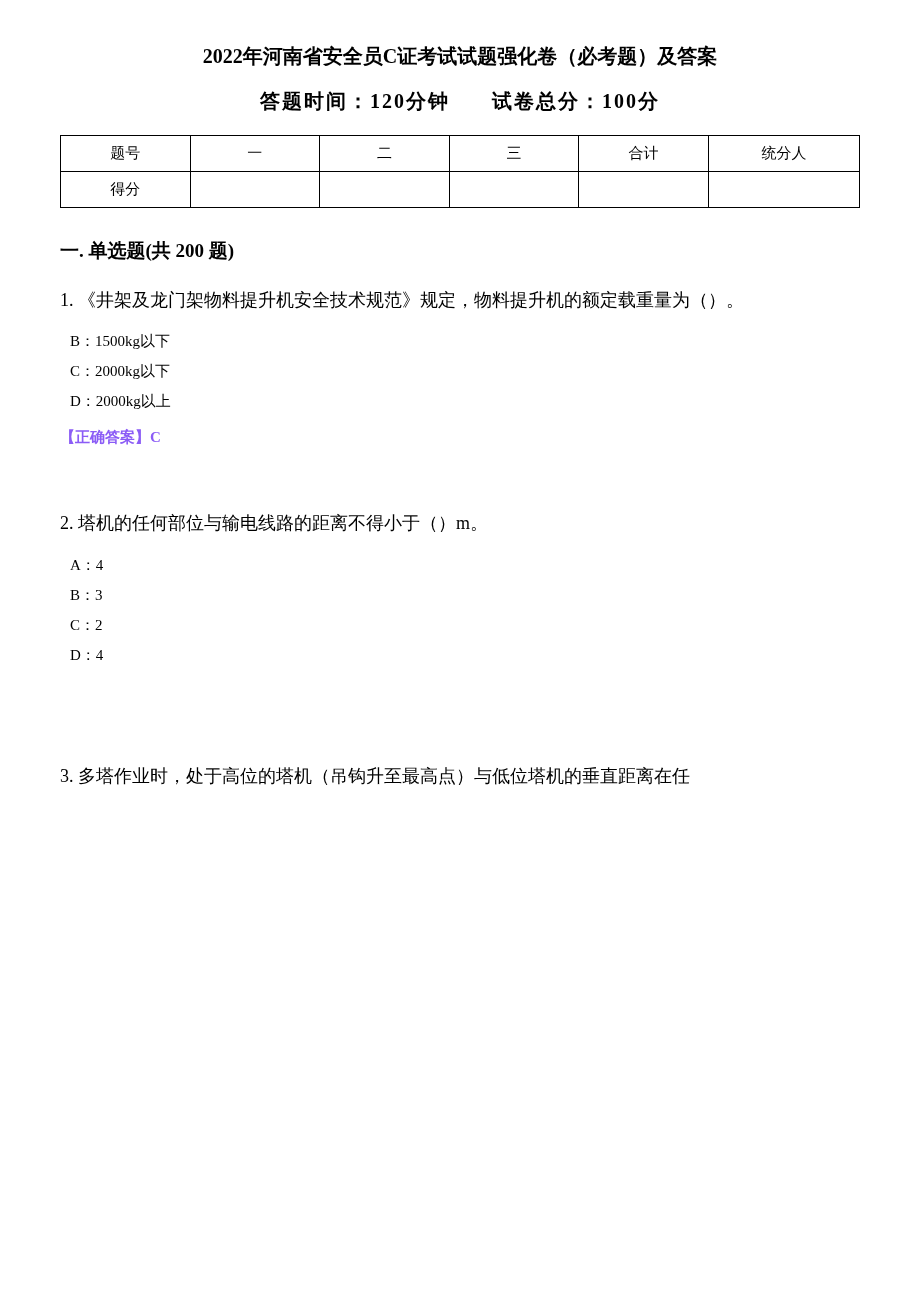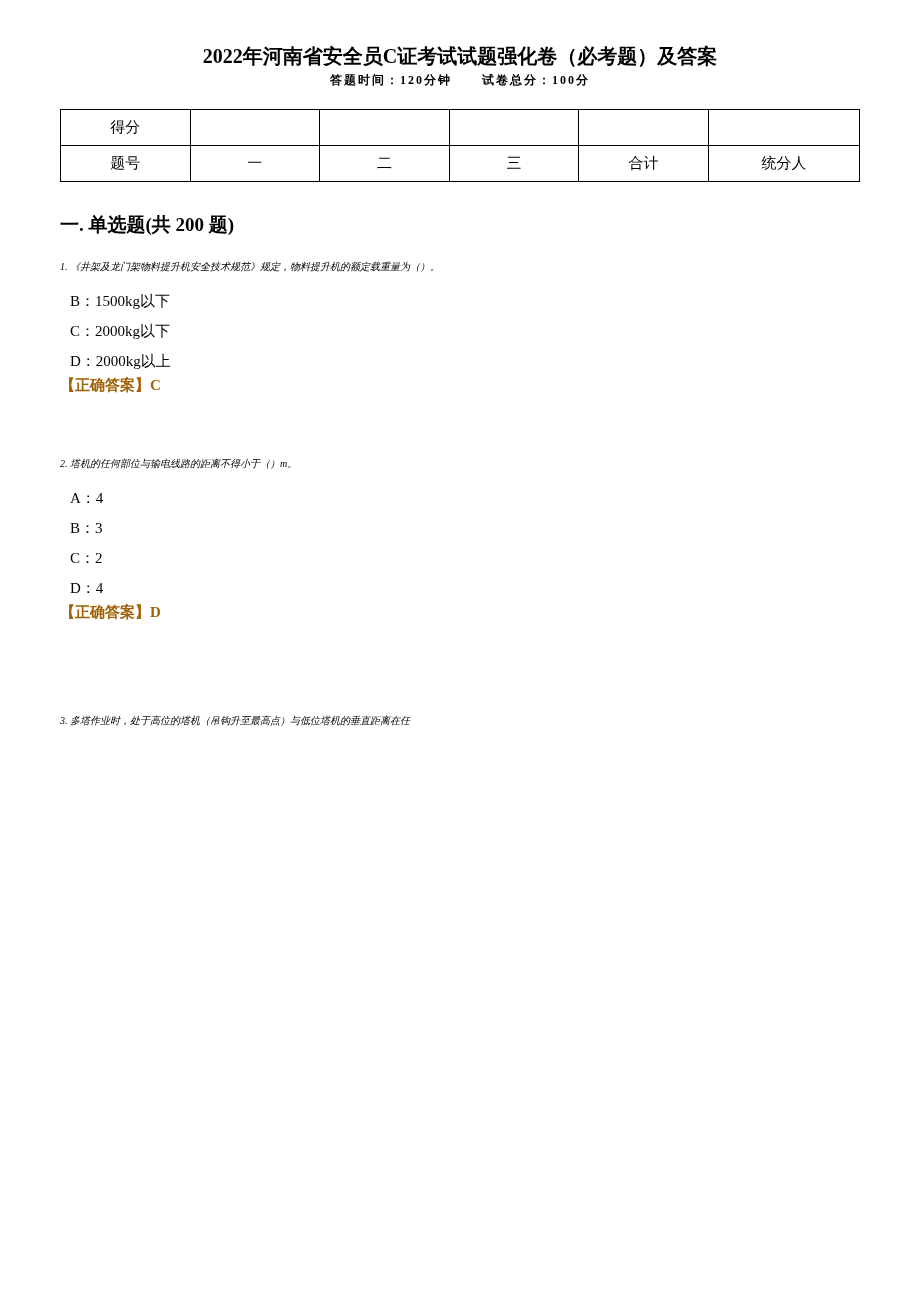--- a/index.html
+++ b/index.html
@@ -13,25 +13,26 @@
       font-size: 16px;
       color: #000000;
       padding: 40px 60px;
       max-width: 920px;
       min-height: 1302px;
     }
     .page-title {
       text-align: center;
       font-size: 20px;
       font-weight: bold;
+      margin-bottom: 16px;
       line-height: 1.6;
     }
     .subtitle {
       text-align: center;
-      font-size: 12px;
+      font-size: 20px;
       font-weight: bold;
       margin-bottom: 20px;
       letter-spacing: 2px;
     }
     .score-table {
       width: 100%;
       border-collapse: collapse;
       margin-bottom: 30px;
     }
     .score-table td, .score-table th {
@@ -45,68 +46,68 @@
     .section-title {
       font-size: 19px;
       font-weight: bold;
       margin-bottom: 20px;
       margin-top: 10px;
     }
     .question-block {
       margin-bottom: 30px;
     }
     .question-text {
-      font-size: 10px;
+      font-size: 18px;
       line-height: 1.8;
       margin-bottom: 10px;
-      font-style: italic;
     }
     .option {
       font-size: 15px;
       line-height: 2;
       margin-left: 10px;
     }
     .answer {
-      color: #a16207;
+      color: #8b5cf6;
       font-size: 15px;
       font-weight: bold;
+      margin-top: 12px;
       margin-bottom: 8px;
     }
     .spacer {
       height: 30px;
     }
   </style>
 </head>
 <body>
 
 <div class="page-title">2022年河南省安全员C证考试试题强化卷（必考题）及答案</div>
 
 <div class="subtitle">
   <span>答题时间：120分钟</span>
   &nbsp;&nbsp;&nbsp;&nbsp;
   <span>试卷总分：100分</span>
 </div>
 
 <table class="score-table">
   <tbody>
       <tr>
+    <td>题号</td>
+    <td>一</td>
+    <td>二</td>
+    <td>三</td>
+    <td>合计</td>
+    <td>统分人</td>
+  </tr>
+  <tr>
     <td>得分</td>
     <td></td>
     <td></td>
     <td></td>
     <td></td>
     <td></td>
-  </tr>
-  <tr>
-    <td>题号</td>
-    <td>一</td>
-    <td>二</td>
-    <td>三</td>
-    <td>合计</td>
-    <td>统分人</td>
   </tr>
 </tbody>
   </table>
 
 <div class="section-title">一. 单选题(共 200 题)</div>
 
 <div class="question-block">
   <div class="question-text">
     <span>1. </span><span>《井架及龙门架物料提升机安全技术规范》规定，物料提升机的额定载重量为（）。</span>
   </div>
@@ -121,23 +122,20 @@
 <div class="spacer"></div>
 
 <div class="question-block">
   <div class="question-text">
     <span>2. </span><span>塔机的任何部位与输电线路的距离不得小于（）m。</span>
   </div>
   <div class="option">A：4</div>
   <div class="option">B：3</div>
   <div class="option">C：2</div>
   <div class="option">D：4</div>
-  <div class="answer">
-    <span>【正确答案】</span><span>D</span>
-  </div>
 </div>
 
 <div class="spacer"></div>
 <div class="spacer"></div>
 
 <div class="question-block">
   <div class="question-text">
     <span>3. </span><span>多塔作业时，处于高位的塔机（吊钩升至最高点）与低位塔机的垂直距离在任</span>
   </div>
 </div>

